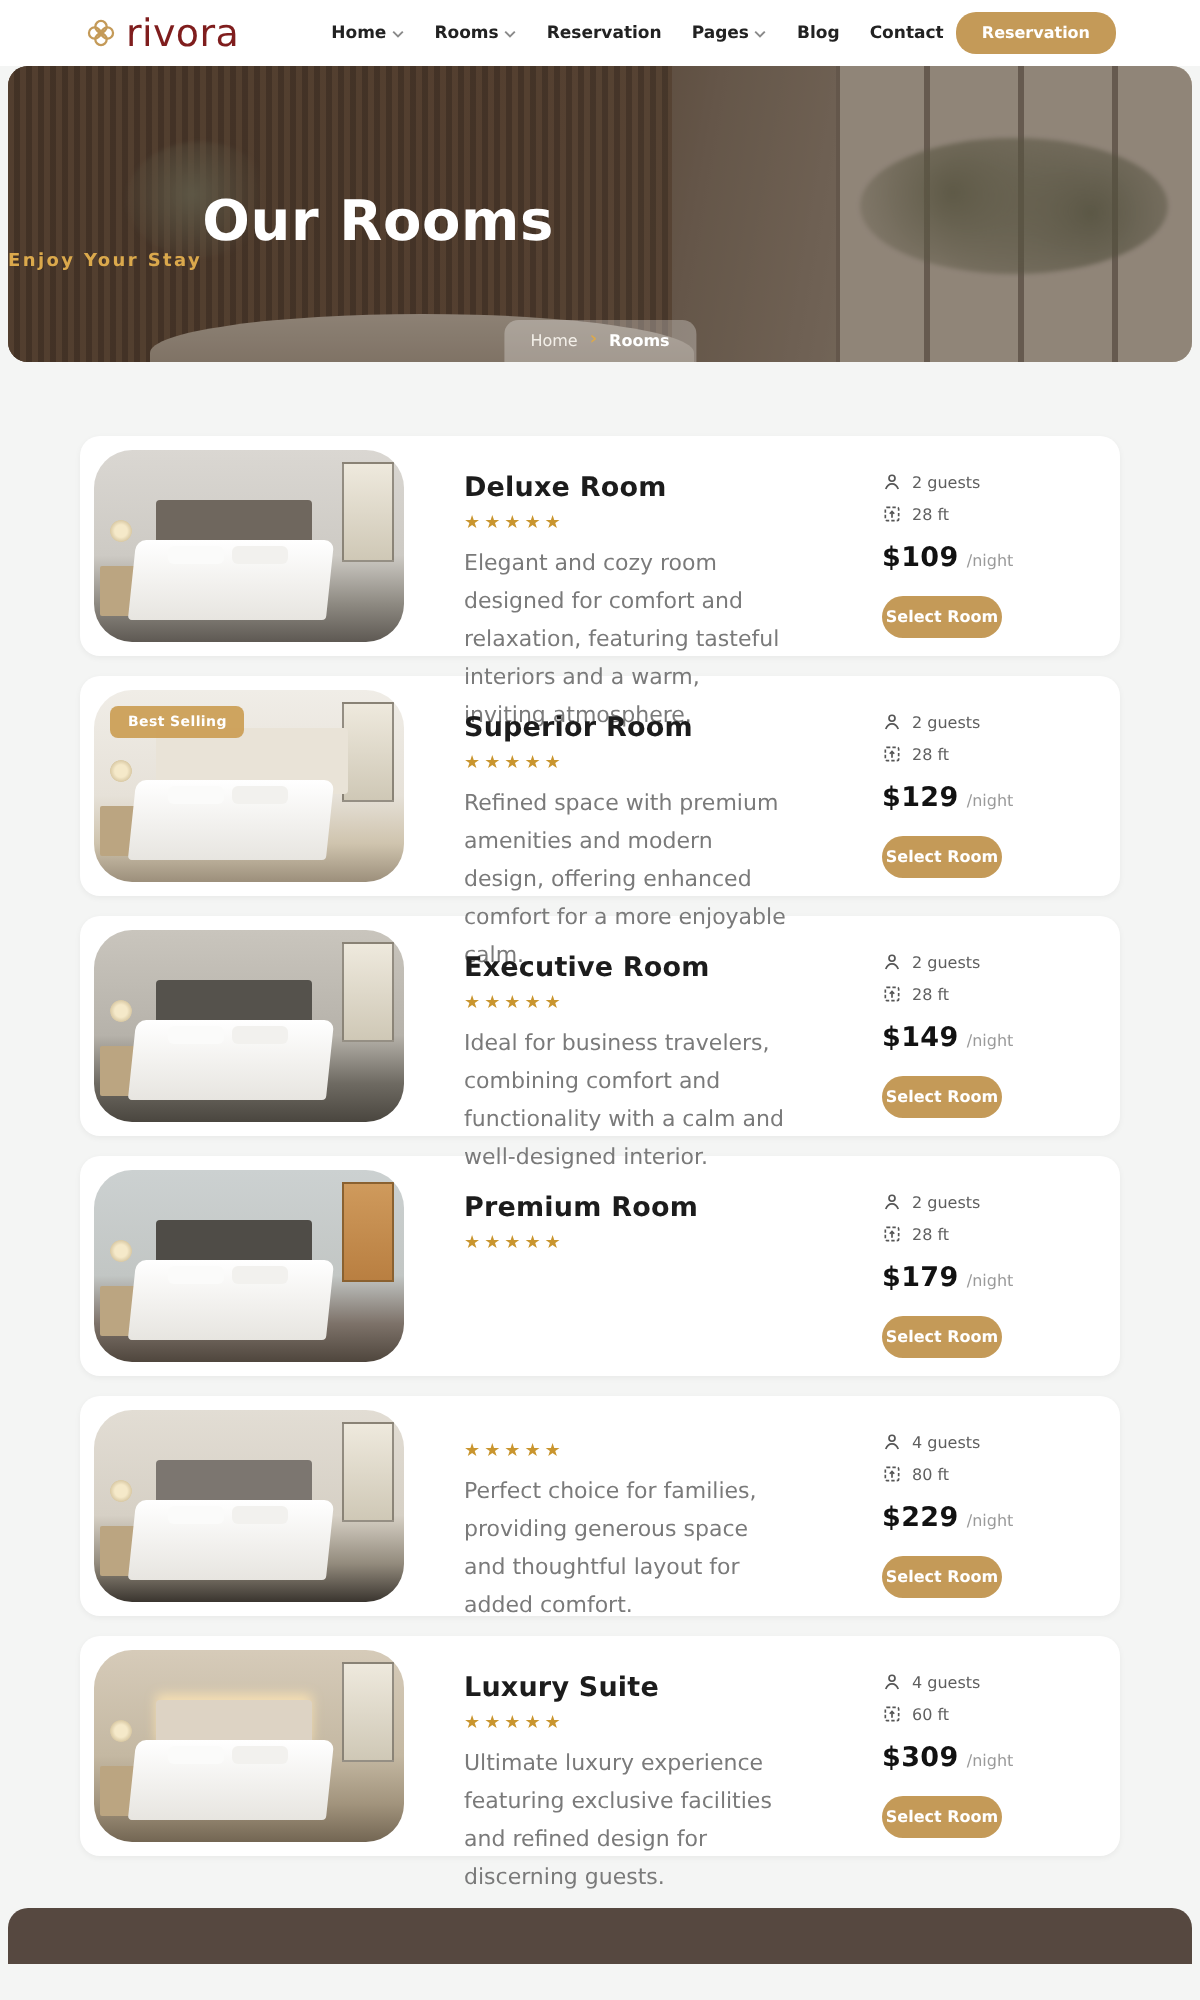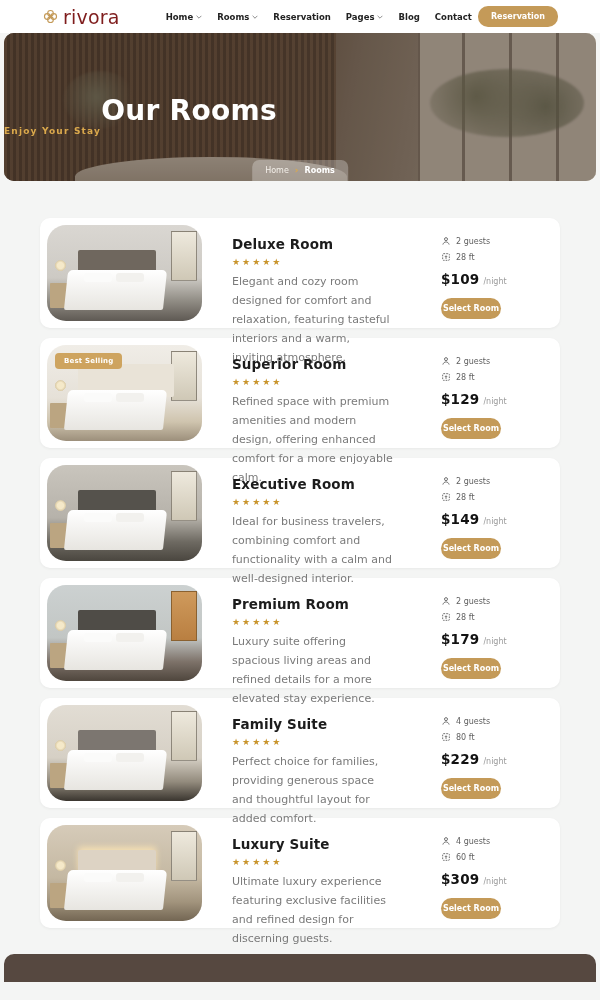--- a/index.html
+++ b/index.html
@@ -280,21 +280,20 @@
       <div class="ph-headboard"></div>
       <div class="ph-nightstand"></div>
       <div class="ph-bed"></div>
       <div class="ph-pillow"></div>
       <div class="ph-lamp"></div>
 
     </div>
     <div class="room-mid">
       <div class="room-title">Premium Room</div>
       <div class="stars">★★★★★</div>
-      <div class="room-desc">Luxury suite offering spacious living areas and refined details for a more elevated stay experience.</div>
     </div>
     <div class="room-side">
       <div class="meta-row">
         <svg viewBox="0 0 24 24" fill="none" stroke="#555" stroke-width="2">
           <circle cx="12" cy="7.5" r="3.6"></circle>
             <path d="M4.5 20.5c1.6-4.4 4.3-6.3 7.5-6.3s5.9 1.9 7.5 6.3"></path>
         </svg>
         <span>2 guests</span>
       </div>
       <div class="meta-row">
@@ -315,21 +314,20 @@
     <div class="photo photo-4">
       <div class="ph-window"></div>
       <div class="ph-headboard"></div>
       <div class="ph-nightstand"></div>
       <div class="ph-bed"></div>
       <div class="ph-pillow"></div>
       <div class="ph-lamp"></div>
 
     </div>
     <div class="room-mid">
-      <div class="room-title">Family Suite</div>
       <div class="stars">★★★★★</div>
       <div class="room-desc">Perfect choice for families, providing generous space and thoughtful layout for added comfort.</div>
     </div>
     <div class="room-side">
       <div class="meta-row">
         <svg viewBox="0 0 24 24" fill="none" stroke="#555" stroke-width="2">
           <circle cx="12" cy="7.5" r="3.6"></circle>
             <path d="M4.5 20.5c1.6-4.4 4.3-6.3 7.5-6.3s5.9 1.9 7.5 6.3"></path>
         </svg>
         <span>4 guests</span>

